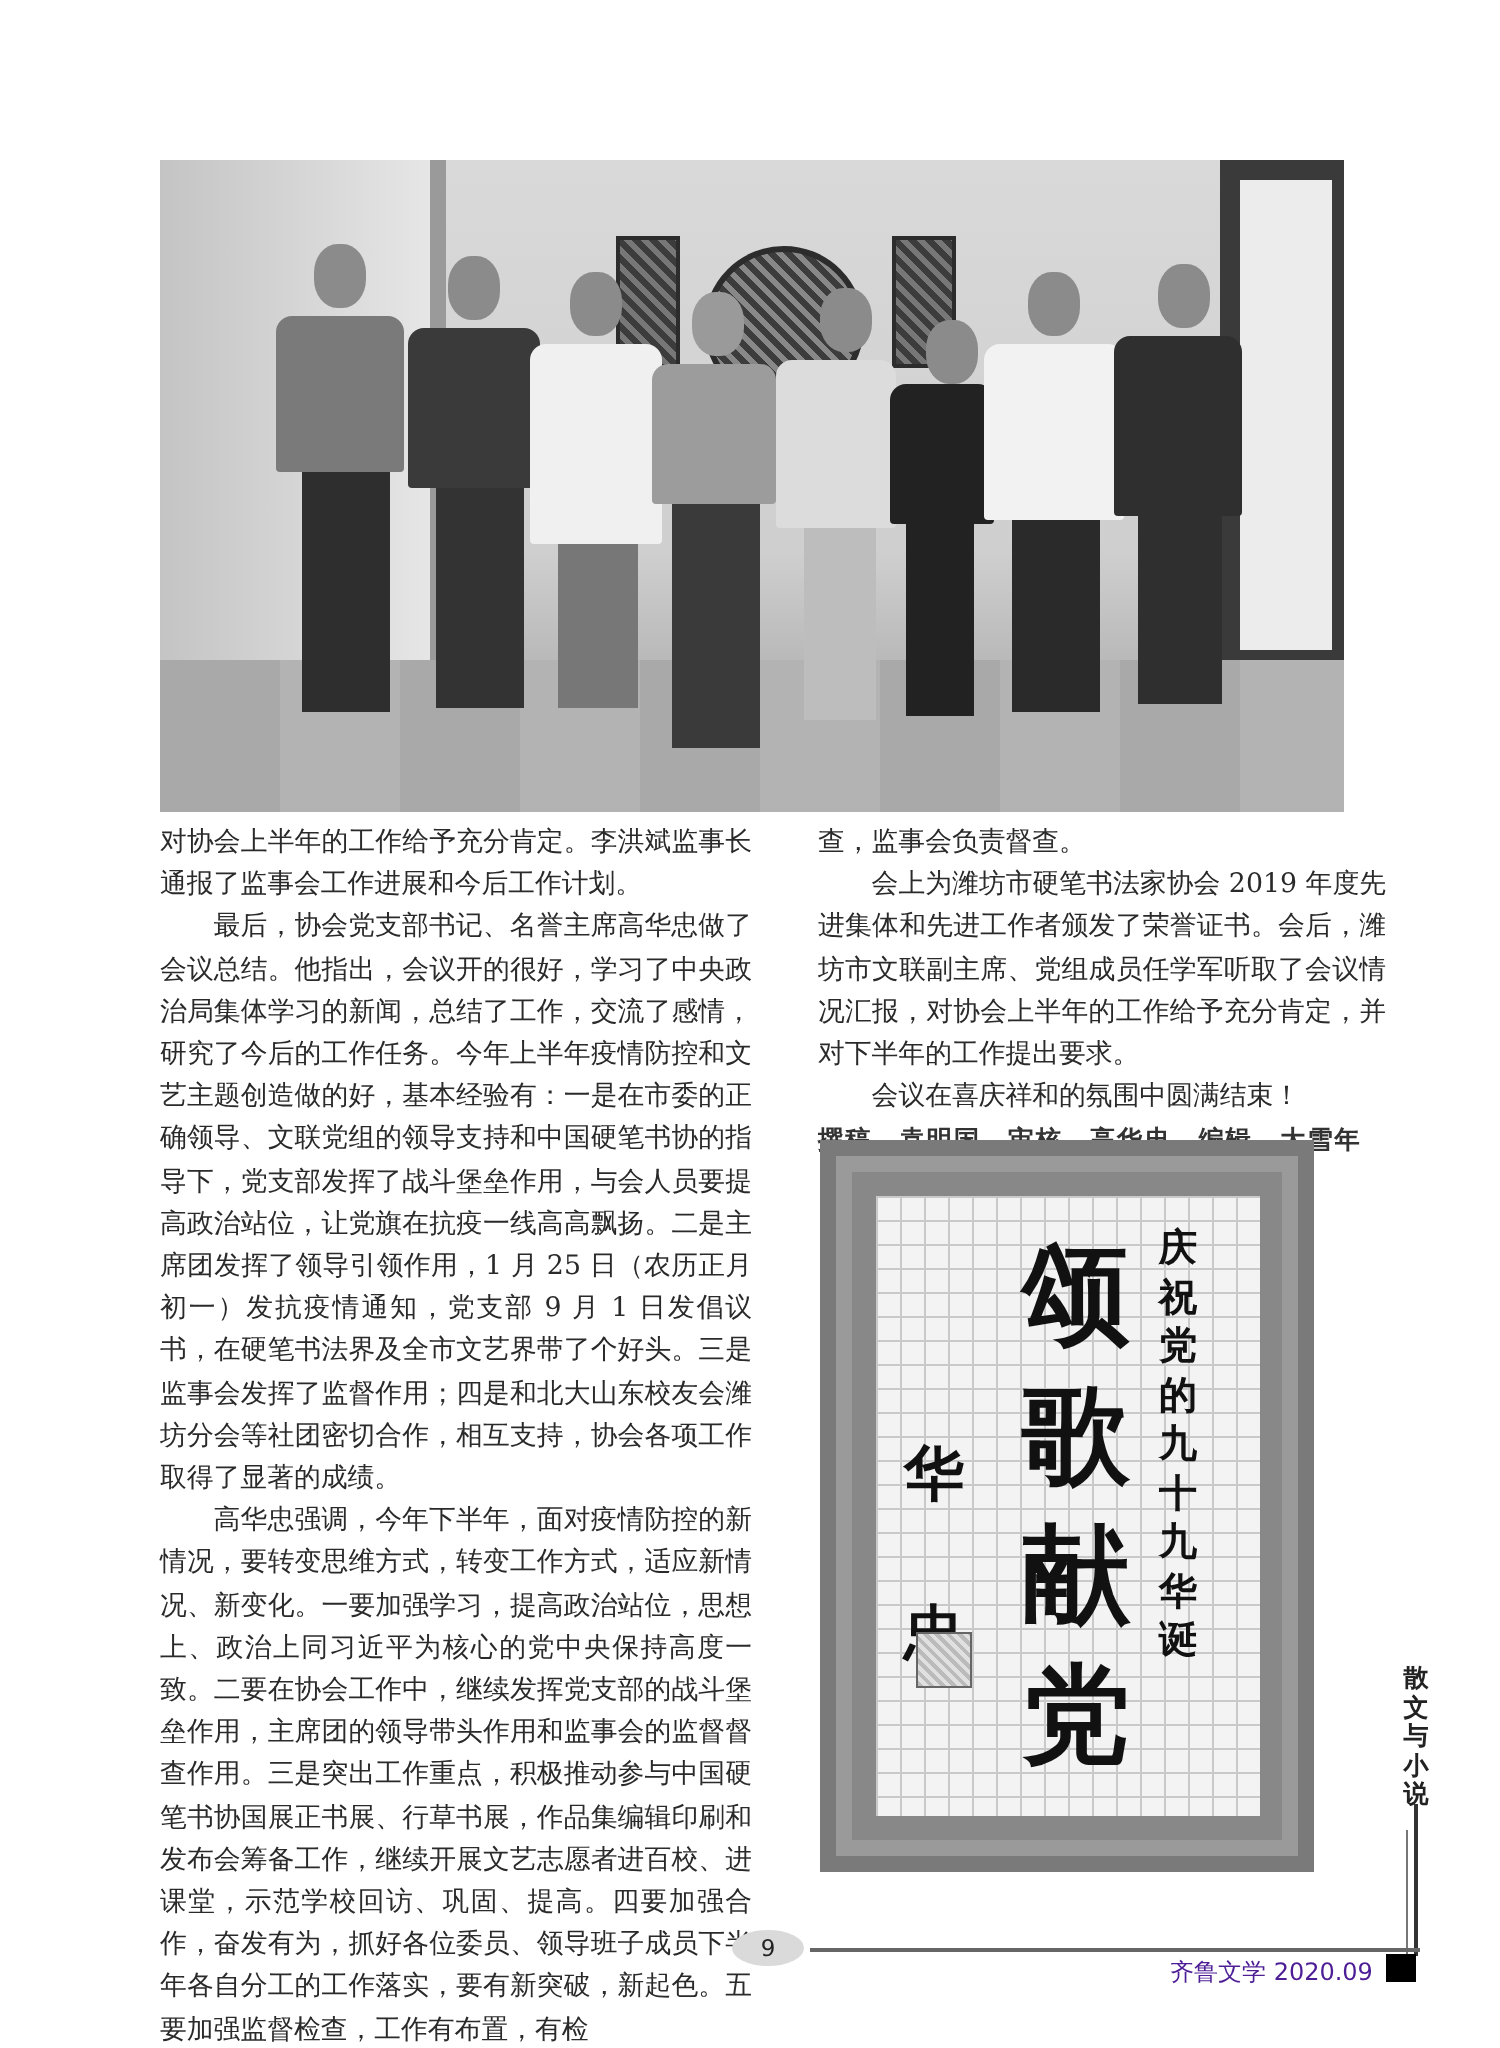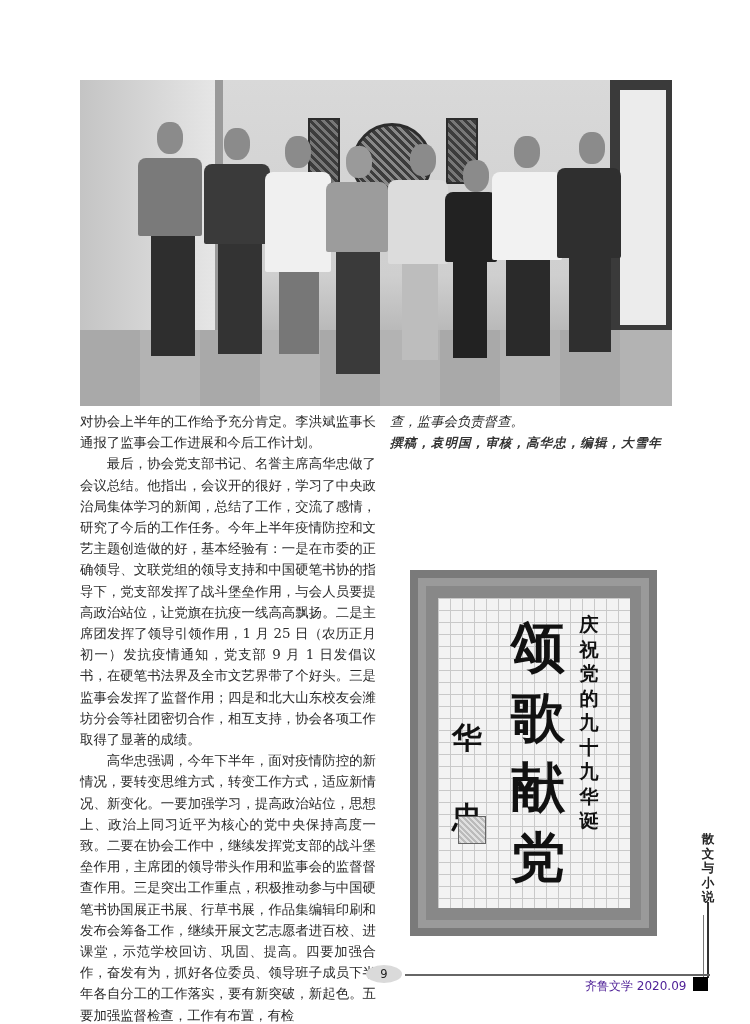--- a/index.html
+++ b/index.html
@@ -21,21 +21,21 @@
   .photo .lattice { position:absolute; background: repeating-linear-gradient(45deg,#3c3c3c 0 3px,#777 3px 6px); border:2px solid #2c2c2c; }
   .photo .round { position:absolute; left:272px; top:43px; width:74px; height:74px; border-radius:50%; background: repeating-linear-gradient(45deg,#3c3c3c 0 3px,#888 3px 6px); border:3px solid #2c2c2c; }
   .person { position:absolute; }
   .person .head { position:absolute; width:26px; height:32px; border-radius:45%; background:#8b8b8b; }
   .person .shirt { position:absolute; border-radius:8px 8px 2px 2px; }
   .person .legs { position:absolute; }
   .caption-col { position:absolute; font-size:13.4px; line-height:21.2px; text-align:justify; }
   .caption-col p { margin:0; }
   .ind { text-indent: 2em; }
   #col-left { left: 80px; top: 411px; width: 296px; }
-  #col-right { left: 390px; top: 411px; width: 284px; font-style: italic; }
+  #col-right { left: 409px; top: 411px; width: 284px; }
   .credit { font-size: 12.6px; letter-spacing: 1px; margin-top: 0; font-family: "DejaVu Sans", sans-serif; font-weight: bold; color:#333; }
   .frame {
     position:absolute; left:410px; top:570px; width:247px; height:366px;
     background:#888; box-shadow: inset 0 0 0 8px #7a7a7a, inset 0 0 0 16px #9a9a9a;
   }
   .paper {
     position:absolute; left:28px; top:28px; width:192px; height:310px;
     background-color:#f3f3f3;
     background-image: linear-gradient(#c9c9c9 1px, transparent 1px), linear-gradient(90deg, #c9c9c9 1px, transparent 1px);
     background-size: 12px 12px;
@@ -113,20 +113,22 @@
 </div>
 
 <div class="caption-col" id="col-left">
   <p>对协会上半年的工作给予充分肯定。李洪斌监事长通报了监事会工作进展和今后工作计划。</p>
   <p class="ind">最后，协会党支部书记、名誉主席高华忠做了会议总结。他指出，会议开的很好，学习了中央政治局集体学习的新闻，总结了工作，交流了感情，研究了今后的工作任务。今年上半年疫情防控和文艺主题创造做的好，基本经验有：一是在市委的正确领导、文联党组的领导支持和中国硬笔书协的指导下，党支部发挥了战斗堡垒作用，与会人员要提高政治站位，让党旗在抗疫一线高高飘扬。二是主席团发挥了领导引领作用，1 月 25 日（农历正月初一）发抗疫情通知，党支部 9 月 1 日发倡议书，在硬笔书法界及全市文艺界带了个好头。三是监事会发挥了监督作用；四是和北大山东校友会潍坊分会等社团密切合作，相互支持，协会各项工作取得了显著的成绩。</p>
   <p class="ind">高华忠强调，今年下半年，面对疫情防控的新情况，要转变思维方式，转变工作方式，适应新情况、新变化。一要加强学习，提高政治站位，思想上、政治上同习近平为核心的党中央保持高度一致。二要在协会工作中，继续发挥党支部的战斗堡垒作用，主席团的领导带头作用和监事会的监督督查作用。三是突出工作重点，积极推动参与中国硬笔书协国展正书展、行草书展，作品集编辑印刷和发布会筹备工作，继续开展文艺志愿者进百校、进课堂，示范学校回访、巩固、提高。四要加强合作，奋发有为，抓好各位委员、领导班子成员下半年各自分工的工作落实，要有新突破，新起色。五要加强监督检查，工作有布置，有检</p>
 </div>
 
 <div class="caption-col" id="col-right">
   <p>查，监事会负责督查。</p>
+  <p class="ind">会上为潍坊市硬笔书法家协会 2019 年度先进集体和先进工作者颁发了荣誉证书。会后，潍坊市文联副主席、党组成员任学军听取了会议情况汇报，对协会上半年的工作给予充分肯定，并对下半年的工作提出要求。</p>
+  <p class="ind">会议在喜庆祥和的氛围中圆满结束！</p>
   <p class="credit">撰稿，袁明国，审核，高华忠，编辑，大雪年</p>
 </div>
 
 <div class="frame">
   <div class="paper">
     <div class="big-chars">
       <div>颂</div>
       <div>歌</div>
       <div>献</div>
       <div>党</div>

